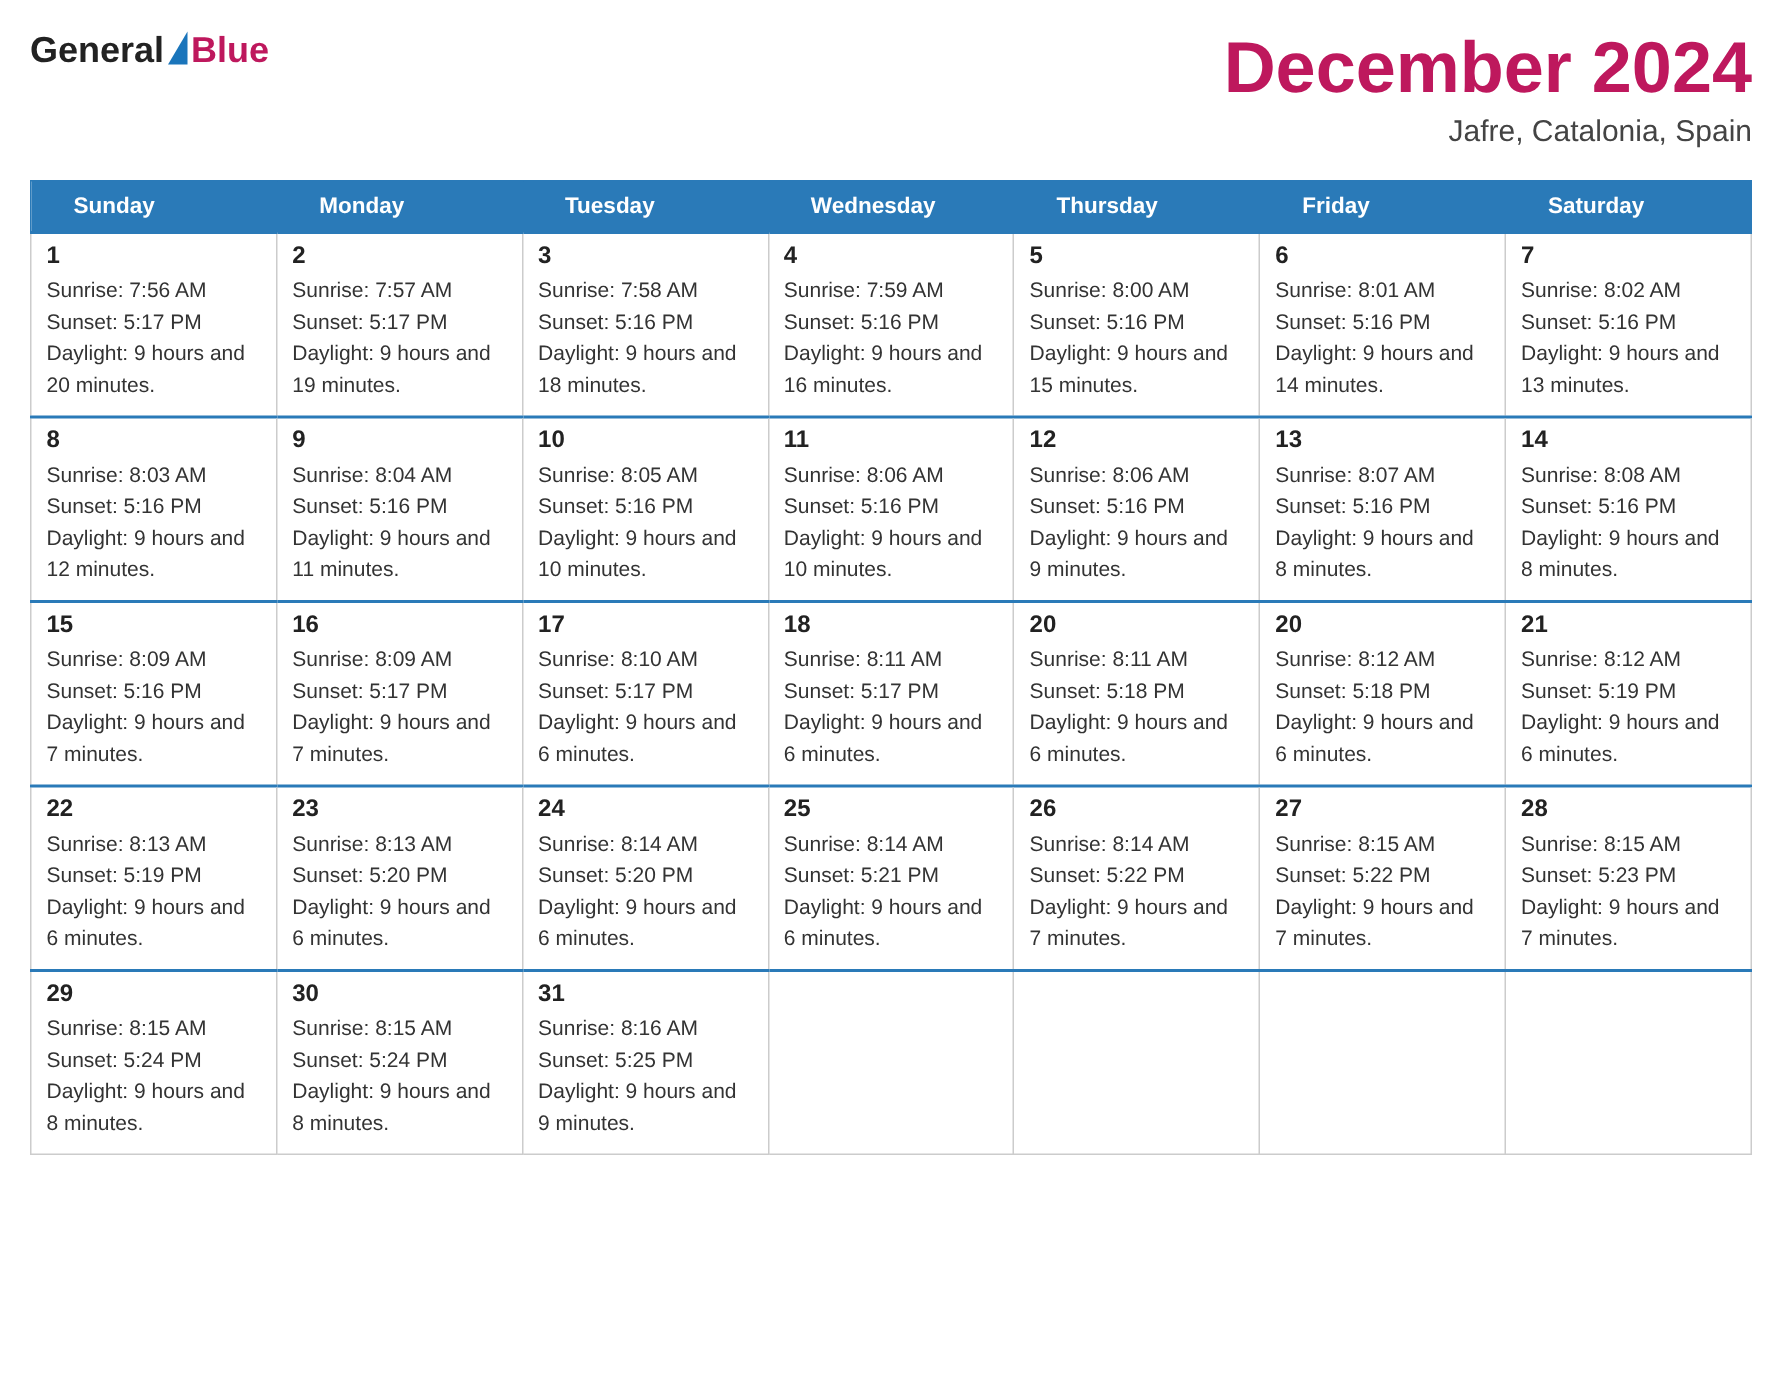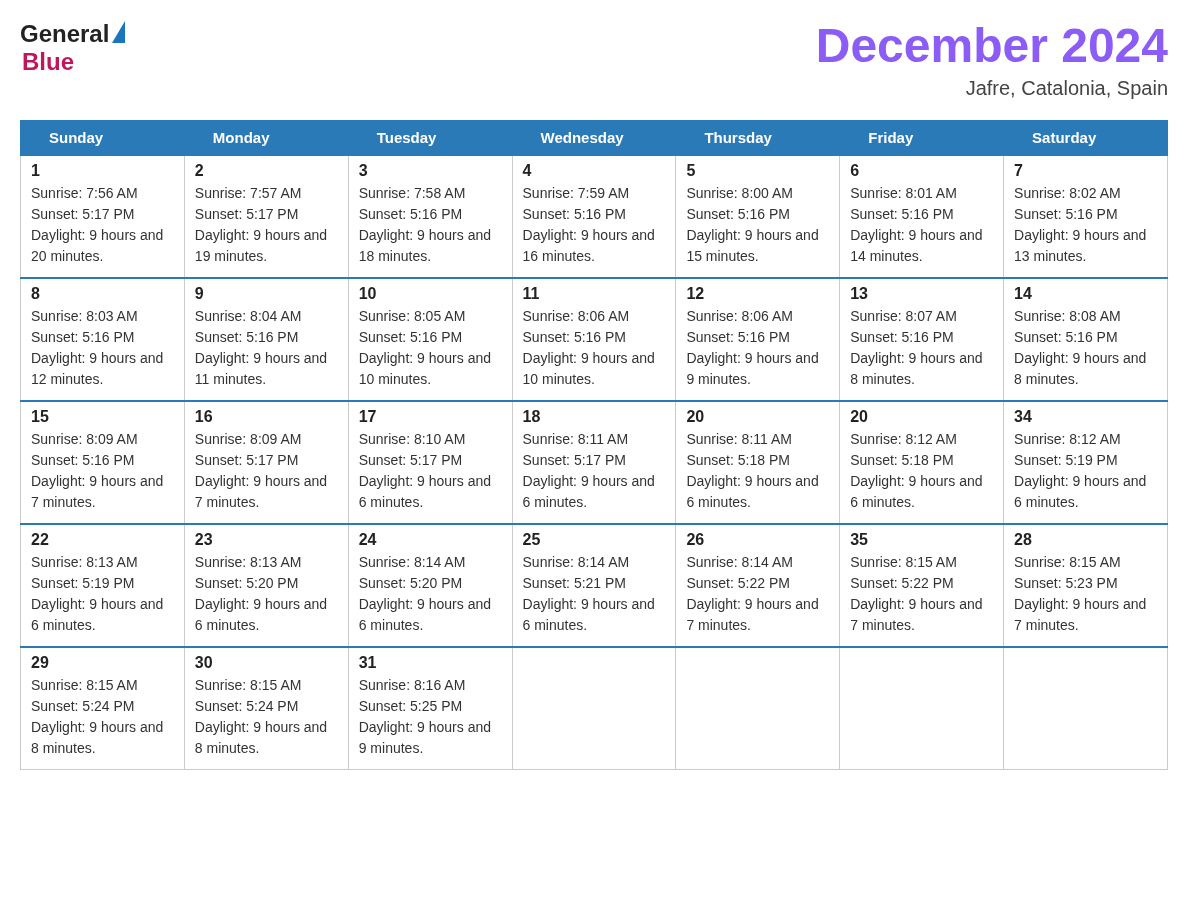--- a/index.html
+++ b/index.html
@@ -15,21 +15,21 @@
       justify-content: space-between;
       align-items: flex-start;
       margin-bottom: 20px;
     }
     .title-area {
       text-align: right;
     }
     .month-title {
       font-size: 48px;
       font-weight: bold;
-      color: #8b5cf6;
+      color: #be185d;
       line-height: 1.1;
     }
     .location-title {
       font-size: 20px;
       color: #444;
       margin-top: 4px;
     }
     table {
       width: 100%;
       border-collapse: collapse;
@@ -65,21 +65,21 @@
       font-size: 14px;
       color: #333;
       line-height: 1.5;
     }
     td.empty {
       border: 1px solid #ccc;
       border-top: 2px solid #2a7ab8;
     }
     .logo-wrapper {
       display: flex;
-      flex-direction: column;
+      flex-direction: row;
       align-items: flex-start;
     }
     .logo-line1 {
       display: flex;
       align-items: center;
     }
     .logo-triangle {
       display: inline-block;
       width: 0;
       height: 0;
@@ -213,21 +213,21 @@
       </td>
         <td>
         <span class="day-number">20</span>
         <span class="day-info">Sunrise: 8:11 AM<br>Sunset: 5:18 PM<br>Daylight: 9 hours and 6 minutes.</span>
       </td>
         <td>
         <span class="day-number">20</span>
         <span class="day-info">Sunrise: 8:12 AM<br>Sunset: 5:18 PM<br>Daylight: 9 hours and 6 minutes.</span>
       </td>
         <td>
-        <span class="day-number">34</span>
+        <span class="day-number">21</span>
         <span class="day-info">Sunrise: 8:12 AM<br>Sunset: 5:19 PM<br>Daylight: 9 hours and 6 minutes.</span>
       </td>
       </tr>
       <tr>
         <td>
         <span class="day-number">22</span>
         <span class="day-info">Sunrise: 8:13 AM<br>Sunset: 5:19 PM<br>Daylight: 9 hours and 6 minutes.</span>
       </td>
         <td>
         <span class="day-number">23</span>
@@ -239,21 +239,21 @@
       </td>
         <td>
         <span class="day-number">25</span>
         <span class="day-info">Sunrise: 8:14 AM<br>Sunset: 5:21 PM<br>Daylight: 9 hours and 6 minutes.</span>
       </td>
         <td>
         <span class="day-number">26</span>
         <span class="day-info">Sunrise: 8:14 AM<br>Sunset: 5:22 PM<br>Daylight: 9 hours and 7 minutes.</span>
       </td>
         <td>
-        <span class="day-number">35</span>
+        <span class="day-number">27</span>
         <span class="day-info">Sunrise: 8:15 AM<br>Sunset: 5:22 PM<br>Daylight: 9 hours and 7 minutes.</span>
       </td>
         <td>
         <span class="day-number">28</span>
         <span class="day-info">Sunrise: 8:15 AM<br>Sunset: 5:23 PM<br>Daylight: 9 hours and 7 minutes.</span>
       </td>
       </tr>
       <tr>
         <td>
         <span class="day-number">29</span>

